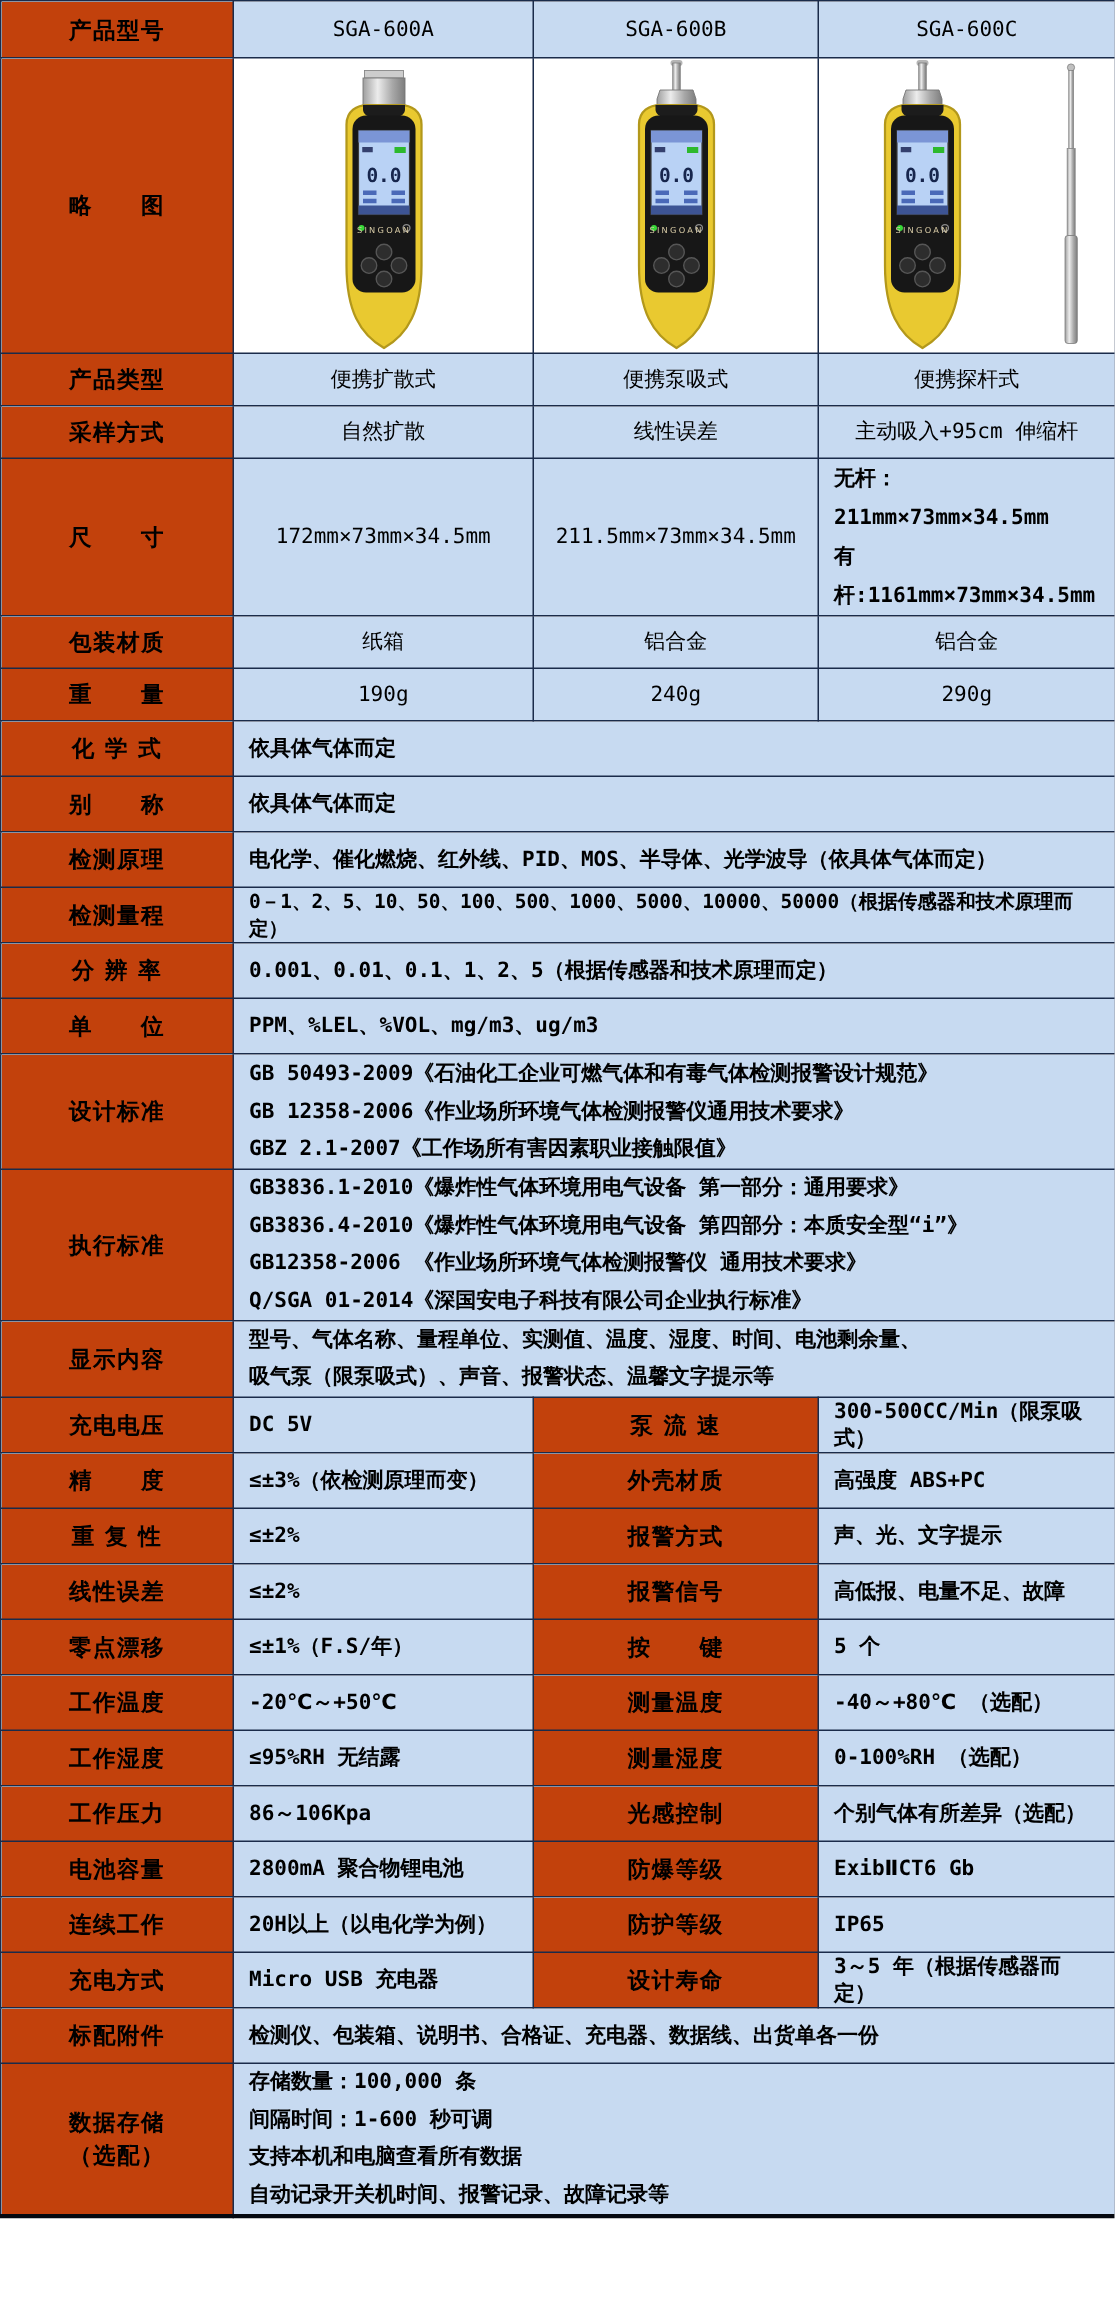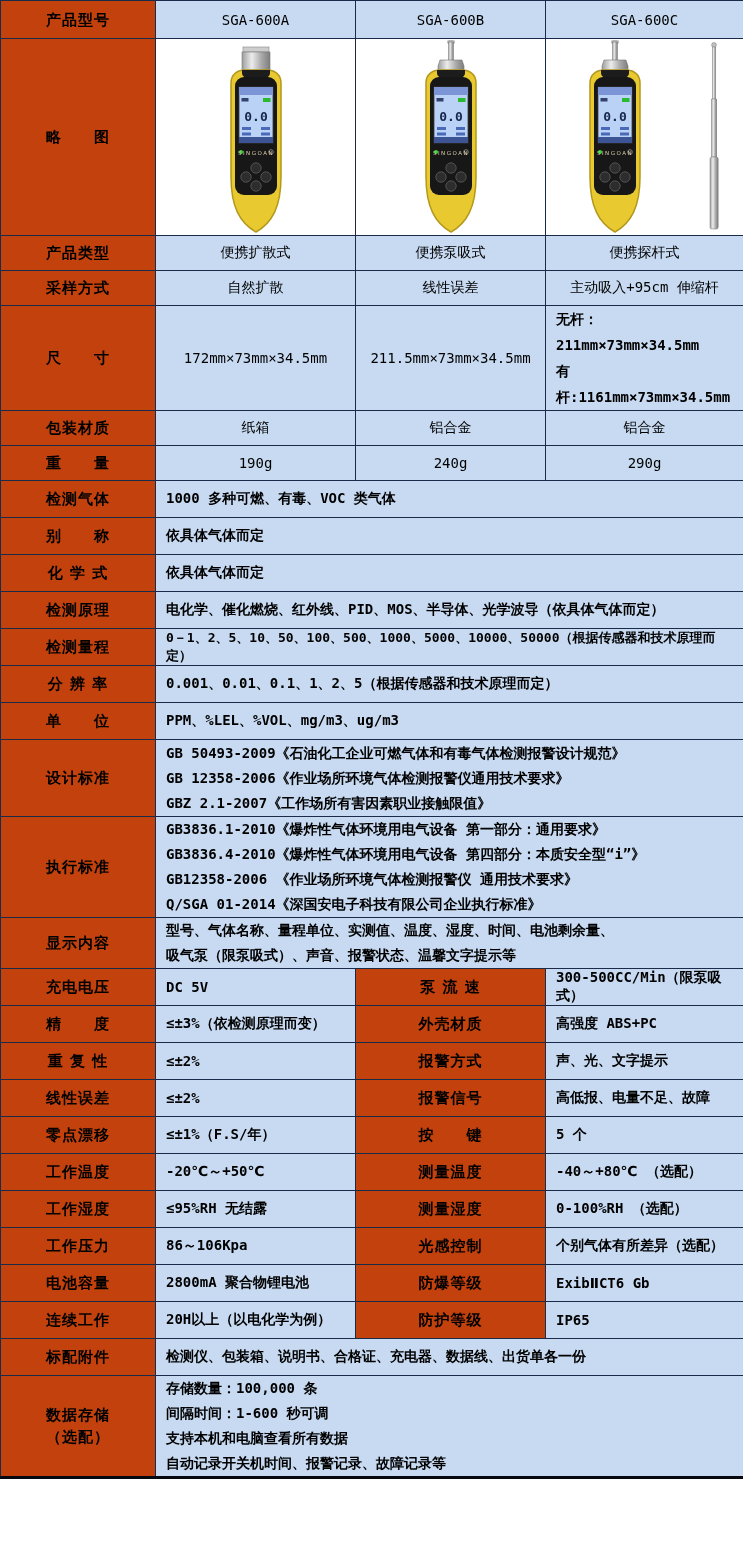--- a/index.html
+++ b/index.html
@@ -132,29 +132,25 @@
   </tr>
 
   <tr class="h35">
     <td class="lbl">重　　量</td>
     <td class="val center">190g</td>
     <td class="val center">240g</td>
     <td class="val center">290g</td>
   </tr>
 
   <tr class="h37">
-    <td class="lbl">检测气体</td>
-    <td class="val left" colspan="3">1000 多种可燃、有毒、VOC 类气体</td>
+    <td class="lbl">化 学 式</td>
+    <td class="val left" colspan="3">依具体气体而定</td>
   </tr>
   <tr class="h37">
     <td class="lbl">别　　称</td>
-    <td class="val left" colspan="3">依具体气体而定</td>
-  </tr>
-  <tr class="h37">
-    <td class="lbl">化 学 式</td>
     <td class="val left" colspan="3">依具体气体而定</td>
   </tr>
   <tr class="h37">
     <td class="lbl">检测原理</td>
     <td class="val left" colspan="3">电化学、催化燃烧、红外线、PID、MOS、半导体、光学波导（依具体气体而定）</td>
   </tr>
   <tr class="h37">
     <td class="lbl">检测量程</td>
     <td class="val left" colspan="3" style="font-size:13px">0－1、2、5、10、50、100、500、1000、5000、10000、50000（根据传感器和技术原理而定）</td>
   </tr>
@@ -237,20 +233,26 @@
     <td class="lbl">电池容量</td>
     <td class="val left">2800mA 聚合物锂电池</td>
     <td class="lbl">防爆等级</td>
     <td class="val left">ExibⅡCT6 Gb</td>
   </tr>
   <tr class="h37">
     <td class="lbl">连续工作</td>
     <td class="val left">20H以上（以电化学为例）</td>
     <td class="lbl">防护等级</td>
     <td class="val left">IP65</td>
+  </tr>
+  <tr class="h37">
+    <td class="lbl">充电方式</td>
+    <td class="val left">Micro USB 充电器</td>
+    <td class="lbl">设计寿命</td>
+    <td class="val left">3～5 年（根据传感器而定）</td>
   </tr>
 
   <tr class="h37">
     <td class="lbl">标配附件</td>
     <td class="val left" colspan="3">检测仪、包装箱、说明书、合格证、充电器、数据线、出货单各一份</td>
   </tr>
   <tr class="h100">
     <td class="lbl">数据存储
 （选配）</td>
     <td class="val left pre" colspan="3">存储数量：100,000 条

